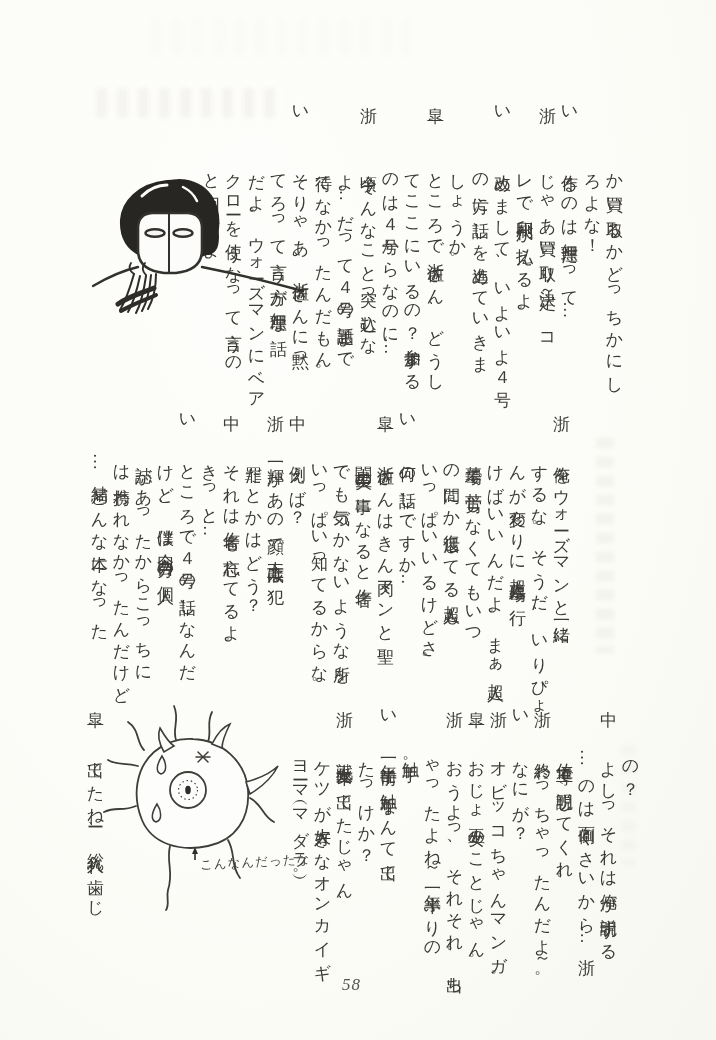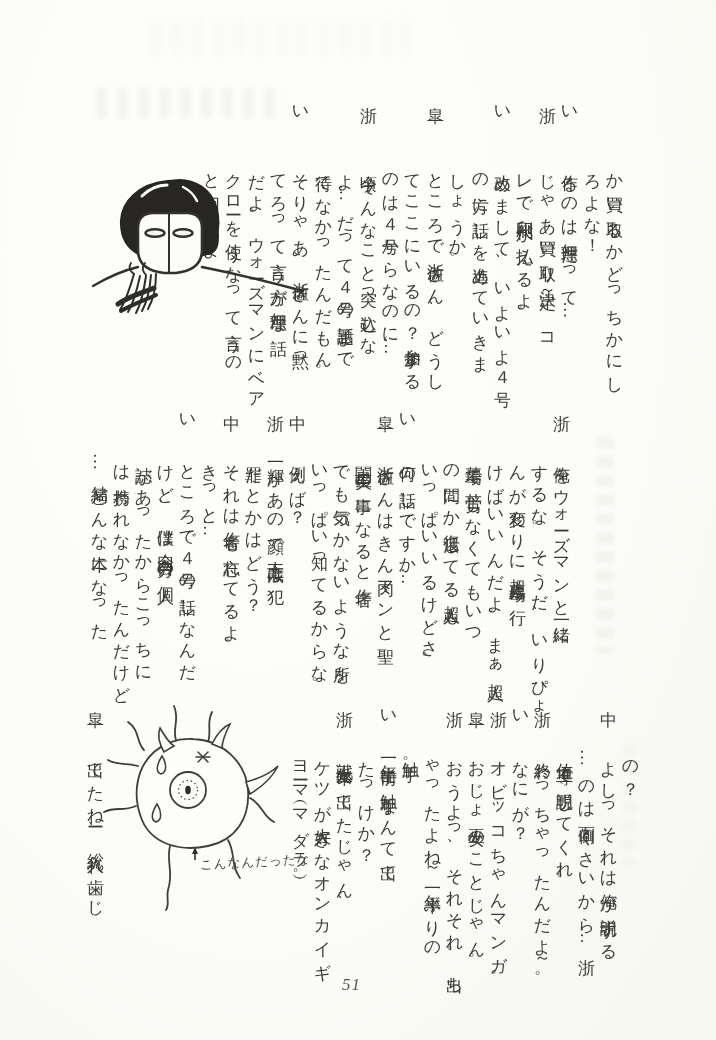--- a/index.html
+++ b/index.html
@@ -167,15 +167,15 @@
     <path d="M62 56 C 57 64 55 72 61 74 C 68 72 66 62 62 56 Z" fill="#fdfdfb" stroke="#3f3d39" stroke-width="1.5"></path>
     <path d="M57 104 C 52 112 50 120 56 122 C 63 120 61 110 57 104 Z" fill="#fdfdfb" stroke="#3f3d39" stroke-width="1.5"></path>
     <g>
       <path d="M92 154 L 98 154 L 95 147 Z" fill="#2f2d2a"></path>
       <line x1="95" y1="154" x2="95" y2="160" stroke="#2f2d2a" stroke-width="1.6"></line>
     </g>
   </svg>
 
   <div class="caption" style="left:200px;top:854px;">こんなんだったな</div>
 
-  <div class="pagenum">51</div>
+  <div class="pagenum">58</div>
 
 </div>
 
 </body></html>

